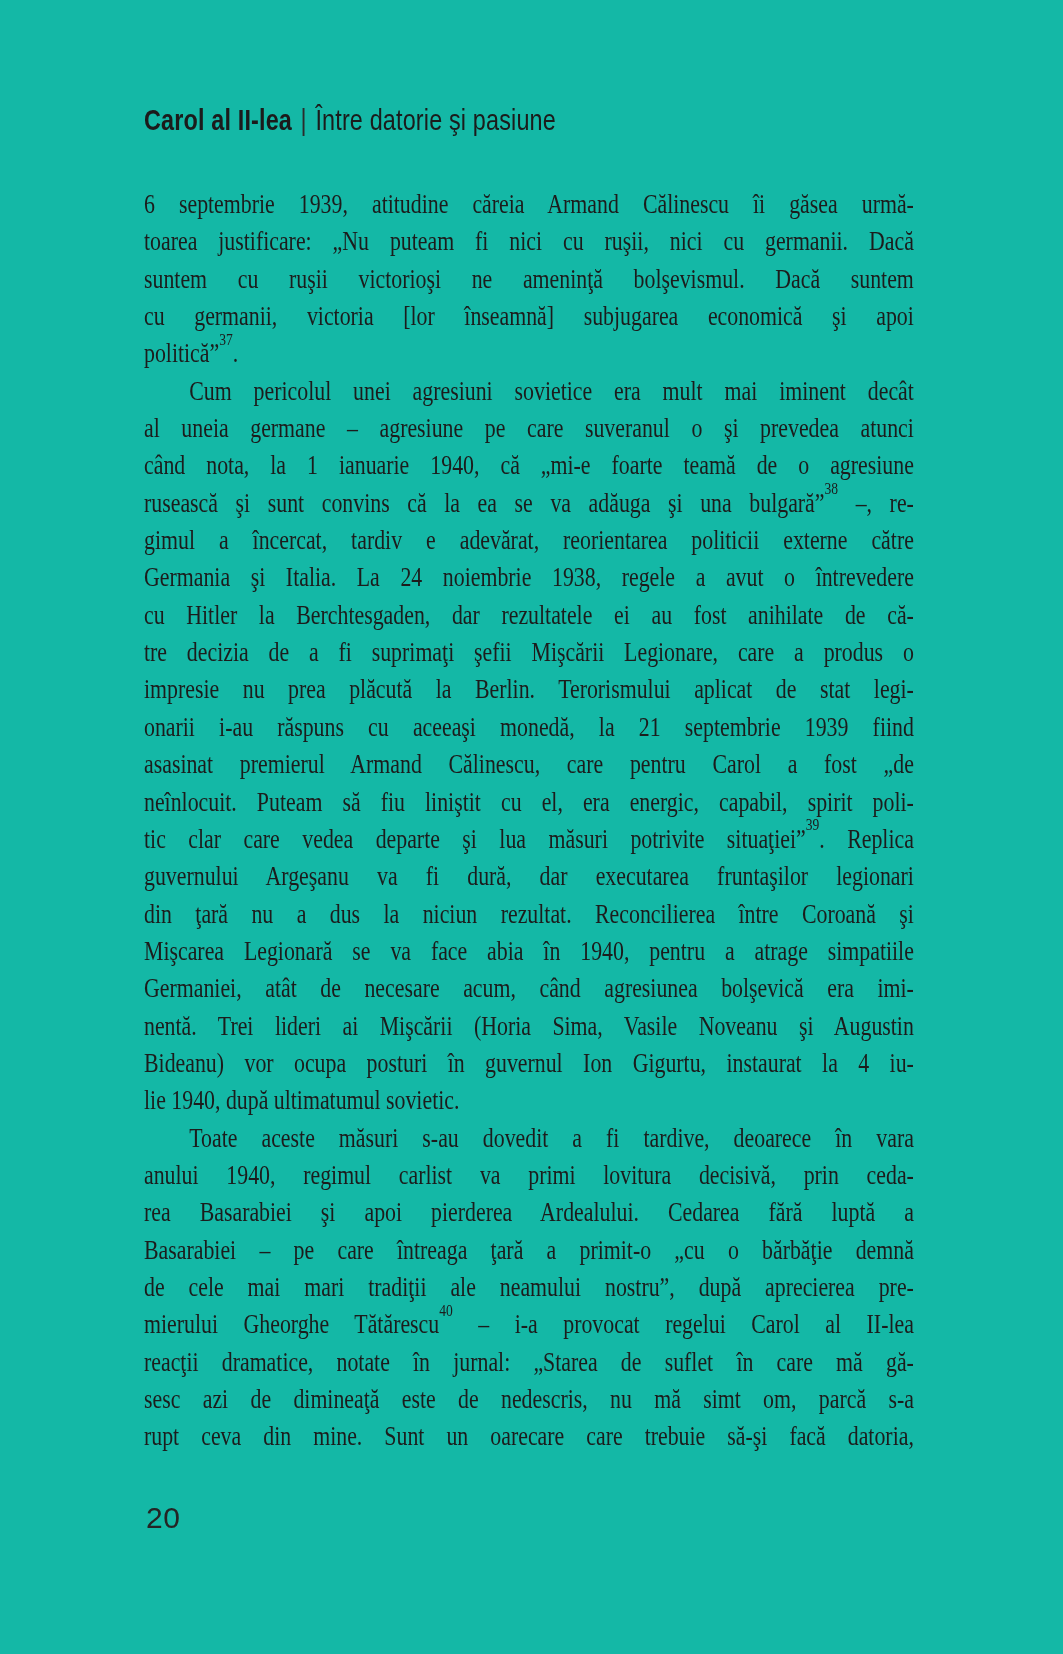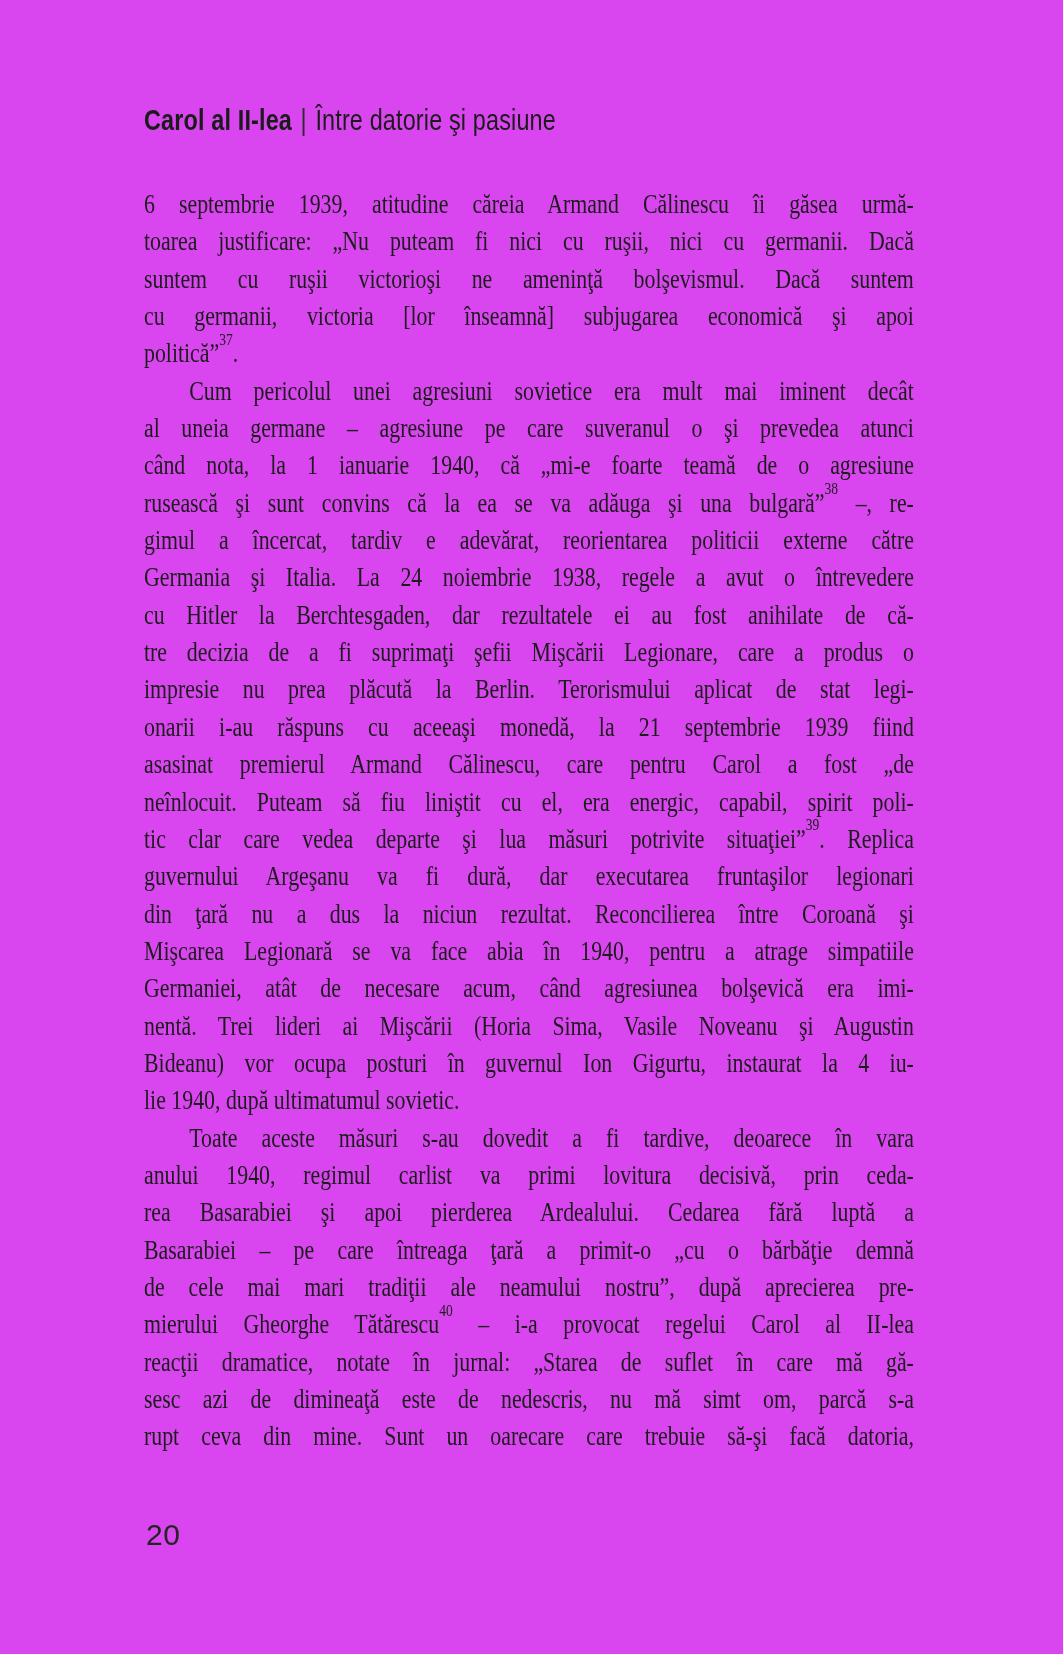--- a/index.html
+++ b/index.html
@@ -5,21 +5,21 @@
   html, body { margin: 0; padding: 0; }
   body {
     width: 1063px; height: 1654px;
     background: #fdfdfc;
     position: relative;
     overflow: hidden;
     font-family: "Liberation Serif", serif;
   }
   .page {
     position: absolute; inset: 0;
-    background: #d946ef;
+    background: #14b8a6;
   }
   
   .header {
     position: absolute; left: 144px; top: 103px;
     width: 660px;
     transform: scaleX(0.78); transform-origin: top left;
     font-family: "Liberation Sans", sans-serif;
     font-size: 30px; line-height: 34px;
     color: #1b1b1b; white-space: nowrap;
     letter-spacing: 0.2px;
@@ -43,21 +43,20 @@
     font-size: 62%; line-height: 0;
     position: relative; top: -0.42em;
     letter-spacing: 0;
   }
   
   .page-num {
     position: absolute; left: 146px; top: 1501px;
     font-family: "Liberation Sans", sans-serif;
     font-size: 30px; color: #242424;
     letter-spacing: 0.5px;
-    margin-top: 17px;
   }
 </style>
 </head>
 <body style="background: rgb(253, 253, 252);">
 
 <div class="page">
 
   <div class="header">
     <span class="bold">Carol al II-lea</span><span class="sep">|</span><span class="chapter">Între datorie şi pasiune</span>
   </div>

